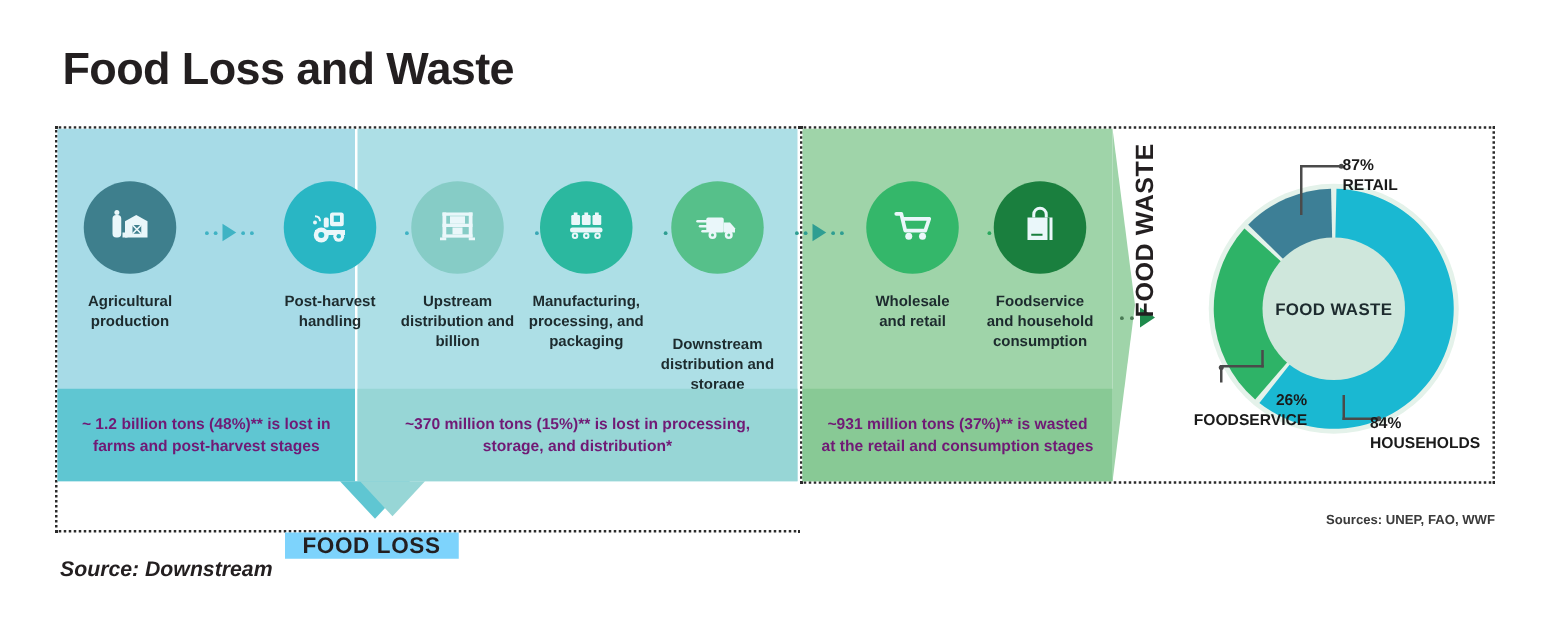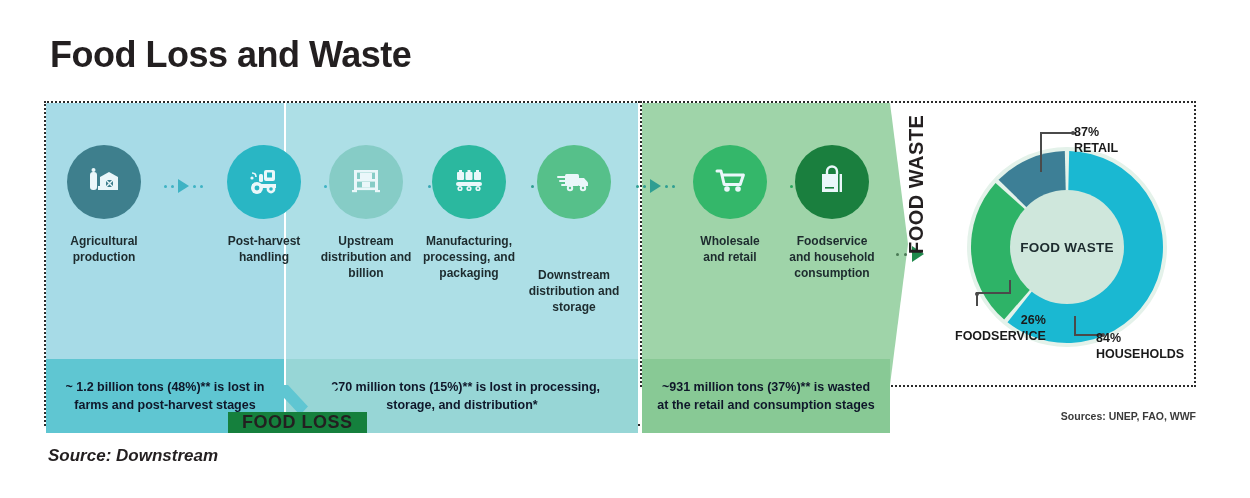--- a/index.html
+++ b/index.html
@@ -47,21 +47,21 @@
     border-bottom: 141px solid transparent;
     border-left: 18px solid #9fd4a9;
   }
 
   
   .statbar {
     position: absolute;
     display: flex; align-items: center; justify-content: center;
     text-align: center;
     font-size: 12.5px; font-weight: bold; line-height: 1.45;
-    color: #0f172a; padding: 0 14px; margin-top: 48px;
+    color: #701a75; padding: 0 14px;
   }
   .stat-a { left: 46px;  top: 311px; width: 238px; height: 74px; background: #5fc6d2; }
   .stat-b { left: 286px; top: 311px; width: 352px; height: 74px; background: #97d6d6; }
   .stat-c { left: 642px; top: 311px; width: 248px; height: 74px; background: #88c995; }
 
   .stat-point { position: absolute; width: 0; height: 0; }
   .stat-point-a {
     left: 272px; top: 385px;
     border-left: 28px solid transparent; border-right: 28px solid transparent;
     border-top: 30px solid #5fc6d2;
@@ -95,22 +95,22 @@
   .dot3 { width: 3px; height: 3px; border-radius: 50%; }
   .tri {
     width: 0; height: 0;
     border-top: 7px solid transparent;
     border-bottom: 7px solid transparent;
     border-left: 11px solid currentColor;
   }
 
   
   .food-loss-label {
-    position: absolute; left: 228px; top: 412px;
-    background: #15803d; padding: 0 14px;
+    position: absolute; left: 228px; top: 426px;
+    background: #7dd3fc; padding: 0 14px;
     font-size: 18px; font-weight: bold; letter-spacing: 0.5px; color: #231f20;
   }
   .source-line {
     position: absolute; left: 48px; top: 446px;
     font-size: 17px; font-style: italic; font-weight: bold; color: #231f20;
   }
 
   
   .fw-connector { position: absolute; left: 896px; top: 246px; display: flex; align-items: center; gap: 5px; }
   .fw-connector .dot3 { background: #4a7a55; }

